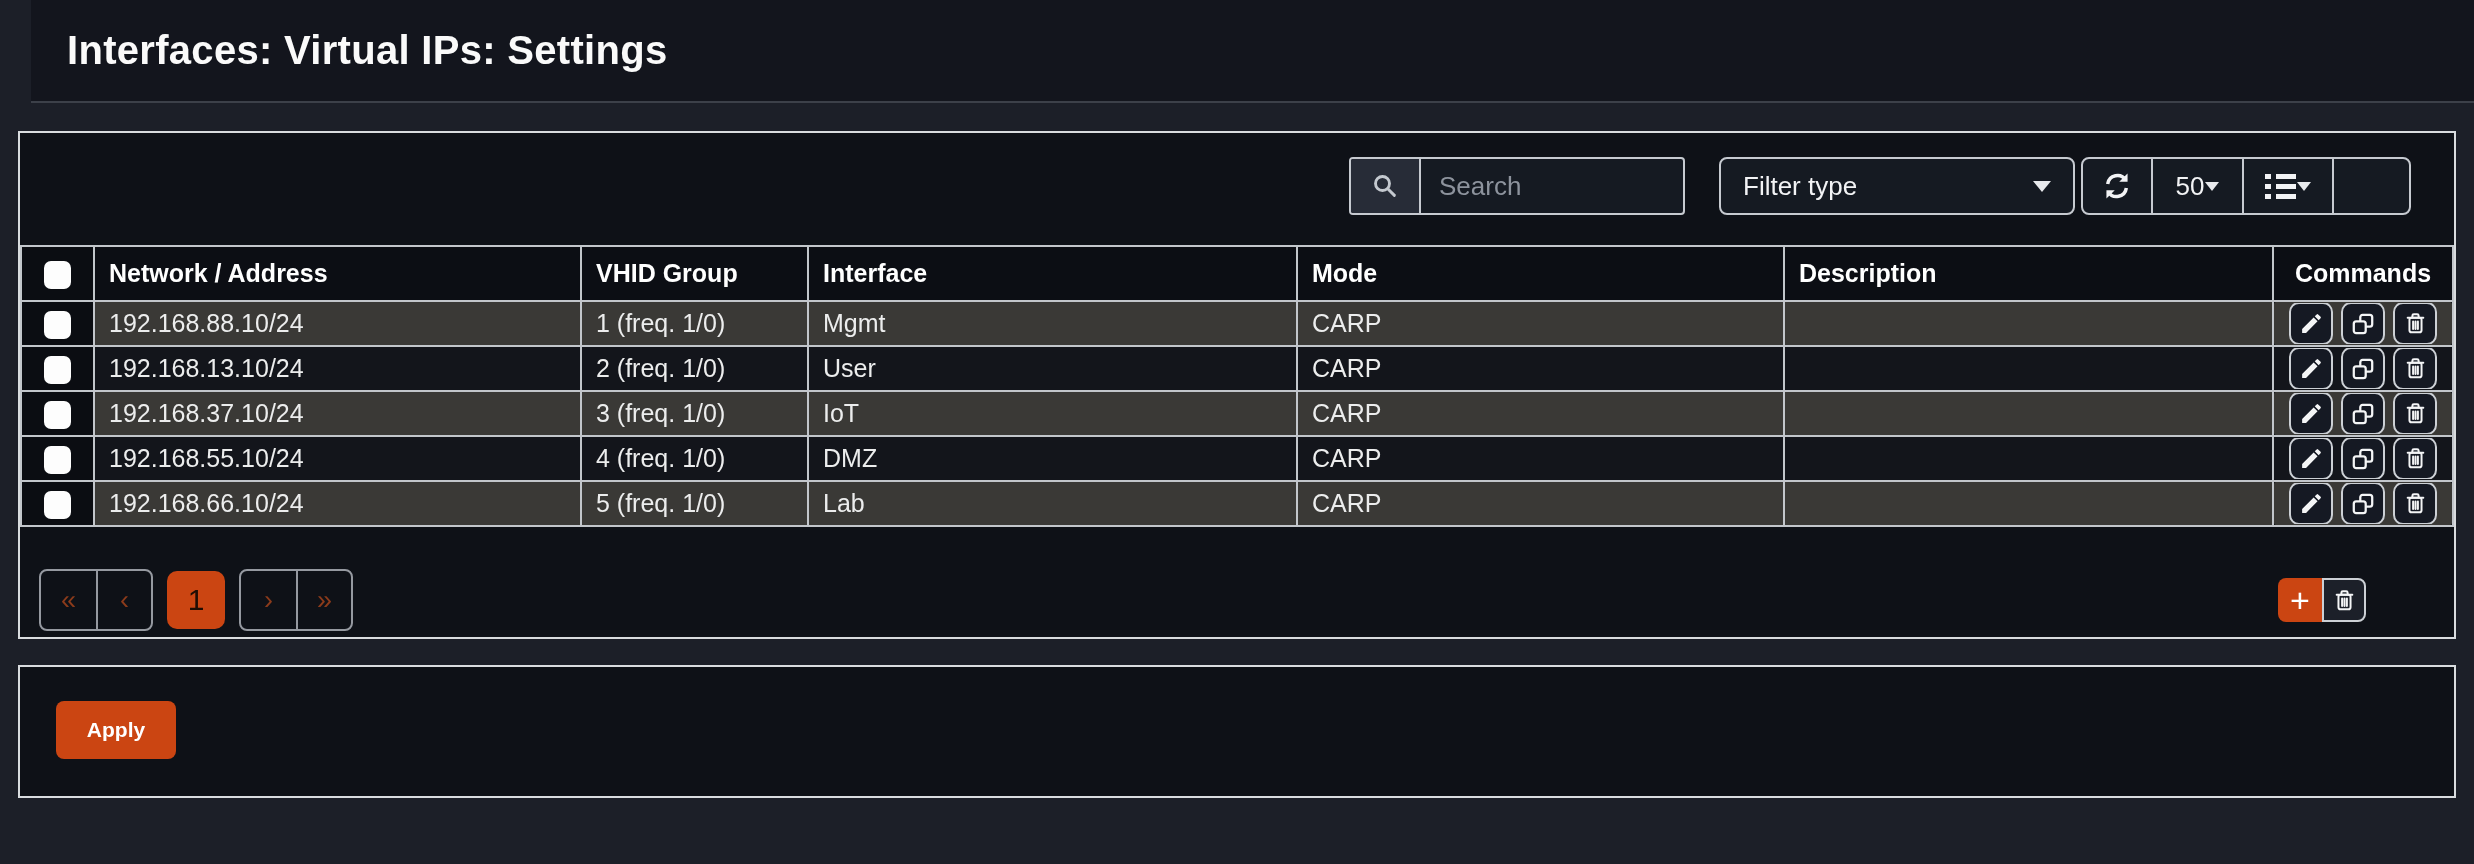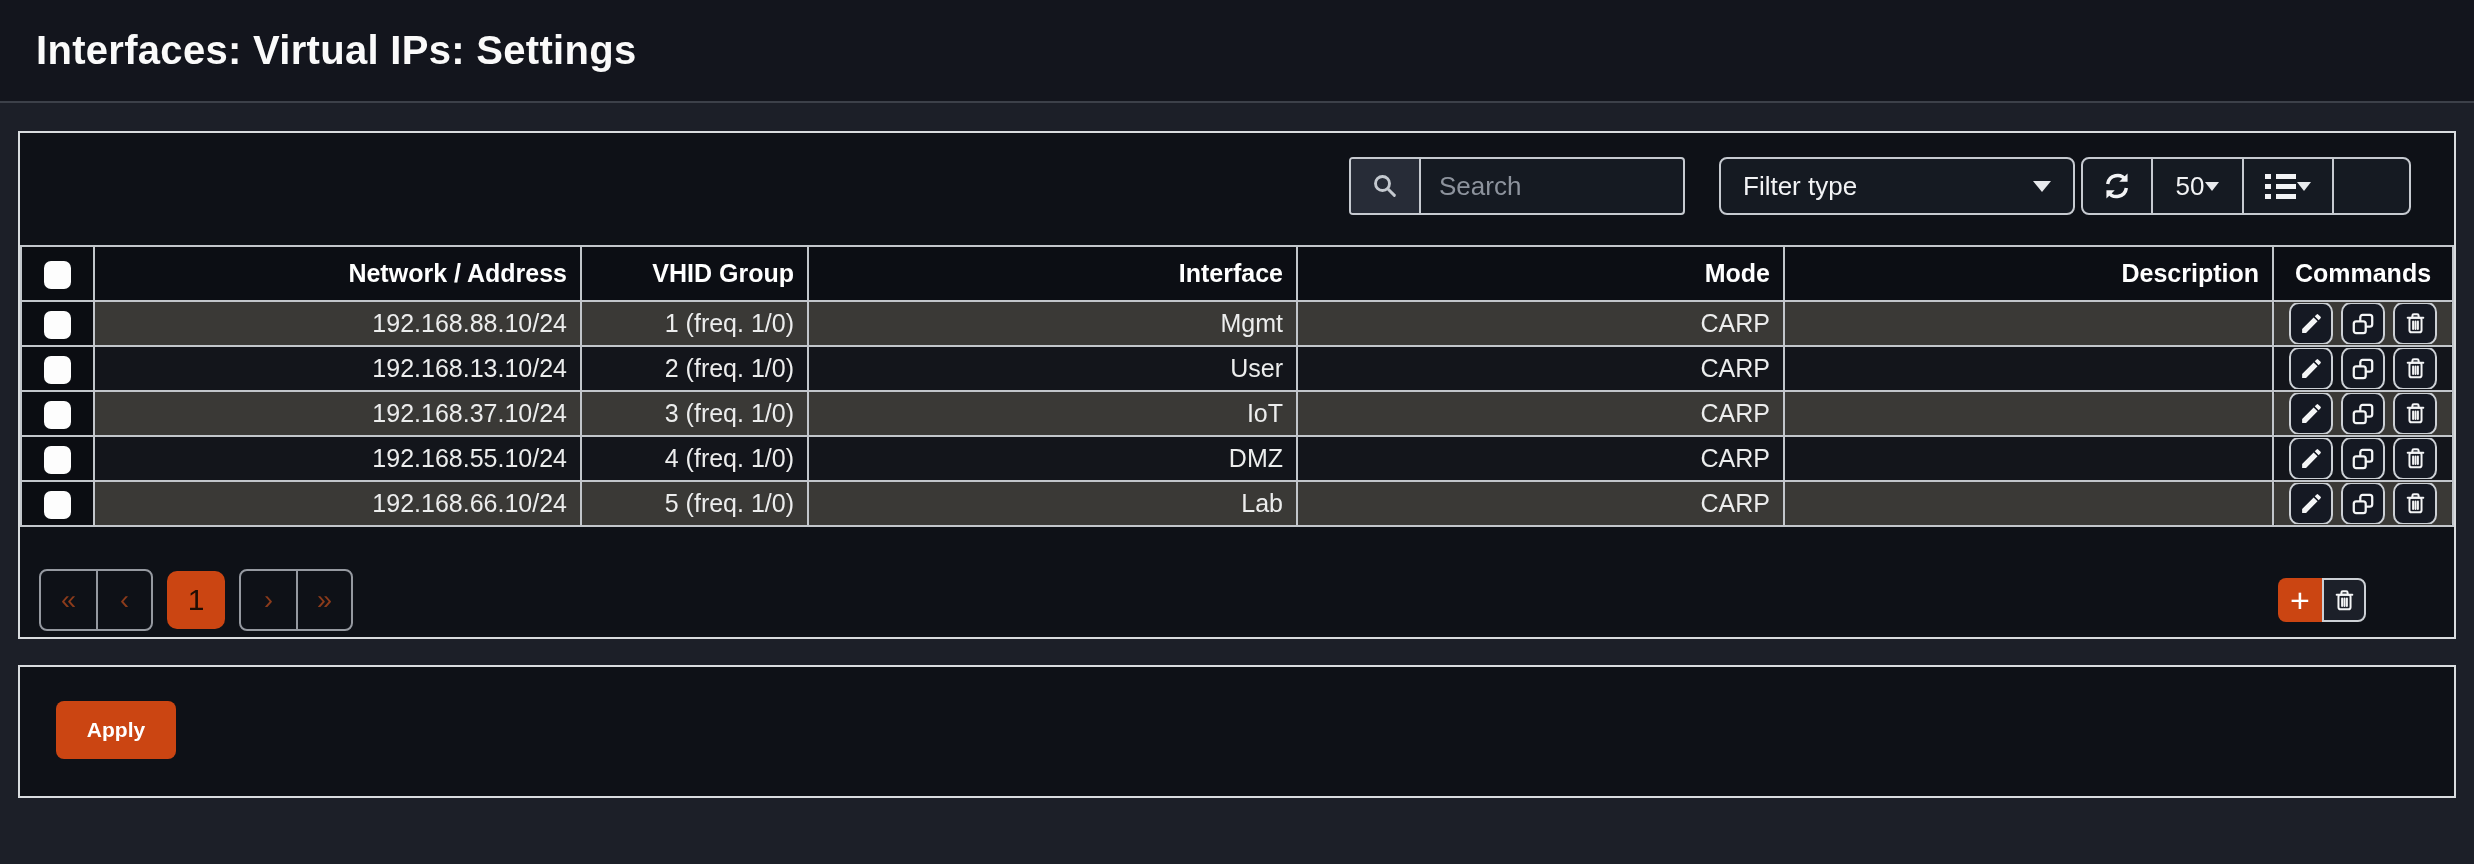--- a/index.html
+++ b/index.html
@@ -1,19 +1,19 @@
 <!DOCTYPE html>
 <html><head>
 <meta charset="utf-8">
 <style>
   * { margin:0; padding:0; box-sizing:border-box; }
   html,body { width:2474px; height:864px; background:#1c1f28; font-family:"Liberation Sans",sans-serif; overflow:hidden; }
 
   
-  .topbar { height:103px; background:#13151d; border-bottom:2px solid #3c4049; display:flex; align-items:center; padding-left:36px; }
+  .topbar { height:103px; background:#13151d; border-bottom:2px solid #3c4049; display:flex; align-items:center; padding-left:36px;margin-left:31px; }
   .topbar h1 { color:#fafafa; font-size:40px; font-weight:bold; letter-spacing:.3px; }
 
   
   .panel { margin:0 18px; background:#0e1117; border:2px solid #d9dcdf; }
   .panel--grid { margin-top:28px; }
   .panel--apply { margin-top:26px; padding:34px 0 37px 36px; }
 
   
   .toolbar { display:flex; justify-content:flex-end; align-items:center; padding:24px 43px 30px 0; }
   .search { display:flex; width:336px; height:58px; border:2px solid #c6cad0; border-radius:4px; overflow:hidden; background:#151a22; }
@@ -34,21 +34,21 @@
 
   .caret { width:0; height:0; border-left:9px solid transparent; border-right:9px solid transparent; border-top:11px solid #e8eaed; }
   .caret.small { border-left-width:7px; border-right-width:7px; border-top-width:9px; }
 
   .list-glyph { display:flex; flex-direction:column; gap:5px; }
   .list-glyph i { display:block; width:31px; height:5px;
     background:linear-gradient(to right,#f2f3f5 0 6px,transparent 6px 11px,#f2f3f5 11px 31px); }
 
   
   table { width:100%; border-collapse:collapse; table-layout:fixed; font-size:25px; color:#eceded; }
-  th,td { border:2px solid #c2c6cb; height:55px; padding:0 13px 0 14px; text-align:right; overflow:hidden; white-space:nowrap; }
+  th,td { border:2px solid #c2c6cb; height:55px; padding:0 19px 0 14px; text-align:left; overflow:hidden; white-space:nowrap; }
   th { background:#0c0e14; color:#ffffff; font-weight:bold; }
   td { height:44px; }
   tr.odd td { background:#3a3936; }
   tr.even td { background:#13151b; }
   th.col-check, td.col-check { background:#0b0d12 !important; text-align:center; padding:0; }
   th.col-commands, td.col-commands { text-align:center; padding:0;border-radius:6px; }
   .checkbox { display:inline-block; width:27px; height:28px; background:#fdfdfd; border-radius:7px; vertical-align:middle; cursor:pointer; }
   .cmd-wrap { display:flex; justify-content:center; align-items:center; gap:8px; }
   .cmd-btn { width:44px; height:43px; border:2px solid #ccd0d5; border-radius:10px; background:#151923;
              display:flex; align-items:center; justify-content:center; cursor:pointer; }

